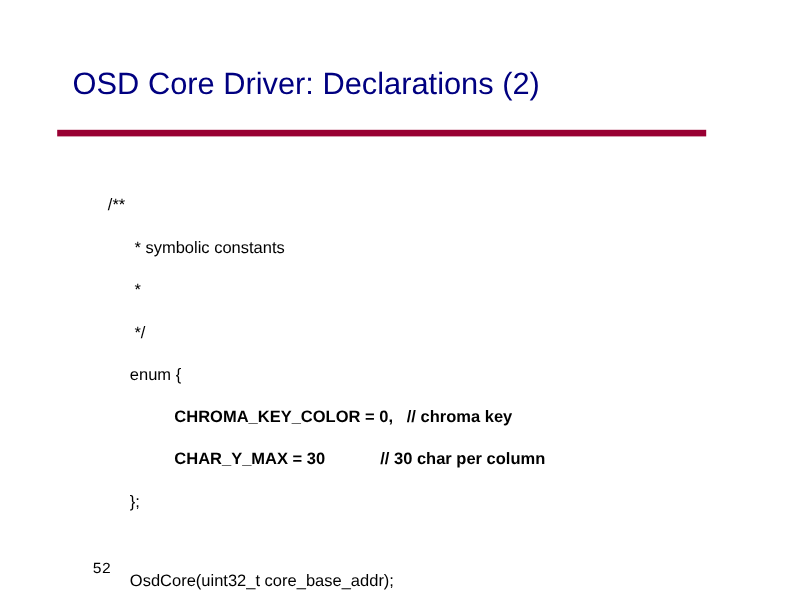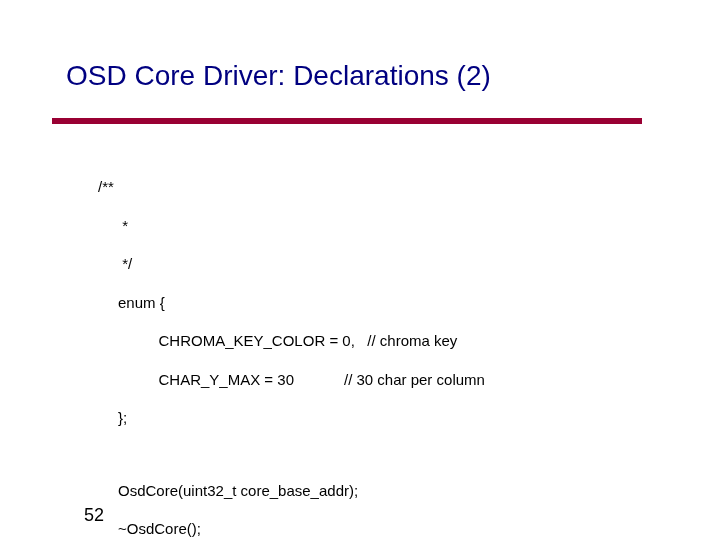--- a/index.html
+++ b/index.html
@@ -24,49 +24,51 @@
     width: 590px;
   }
   .content {
     padding: 20px 0 0 34px;
     font-size: 15px;
     color: #000;
     line-height: 1.5;
     font-family: Arial, Helvetica, sans-serif;
   }
   .indent1 { padding-left: 20px; }
-  .indent2 { padding-left: 48px; }
+  .indent2 { padding-left: 48px; font-weight: bold; }
   .code-line { white-space: pre; }
   .footer {
     position: absolute;
     bottom: 14px;
     left: 20px;
     right: 20px;
     font-size: 13px;
     font-style: italic;
     color: #990033;
     display: flex;
     justify-content: space-between;
     align-items: center;
   }
   .page-num {
     font-style: normal;
     color: #000;
-    font-size: 18px;
+    font-size: 14px;
+    font-family: Liberation Mono, monospace;
   }
   .spacer { height: 18px; }
 </style>
 </head>
 <body>
 
 <h1 class="title">OSD Core Driver: Declarations (2)</h1>
 <div class="title-rule"></div>
 
 <div class="content">
   <div class="code-line">/**</div>
+  <div class="code-line indent1"> * symbolic constants</div>
   <div class="code-line indent1"> *</div>
   <div class="code-line indent1"> */</div>
   <div class="code-line indent1">enum {</div>
   <div class="code-line indent2">   CHROMA_KEY_COLOR = 0,   // chroma key</div>
   <div class="code-line indent2">   CHAR_Y_MAX = 30            // 30 char per column</div>
   <div class="code-line indent1">};</div>
   <div class="spacer"></div>
   <div class="code-line indent1">OsdCore(uint32_t core_base_addr);</div>
   <div class="code-line indent1">~OsdCore();</div>
 </div>

